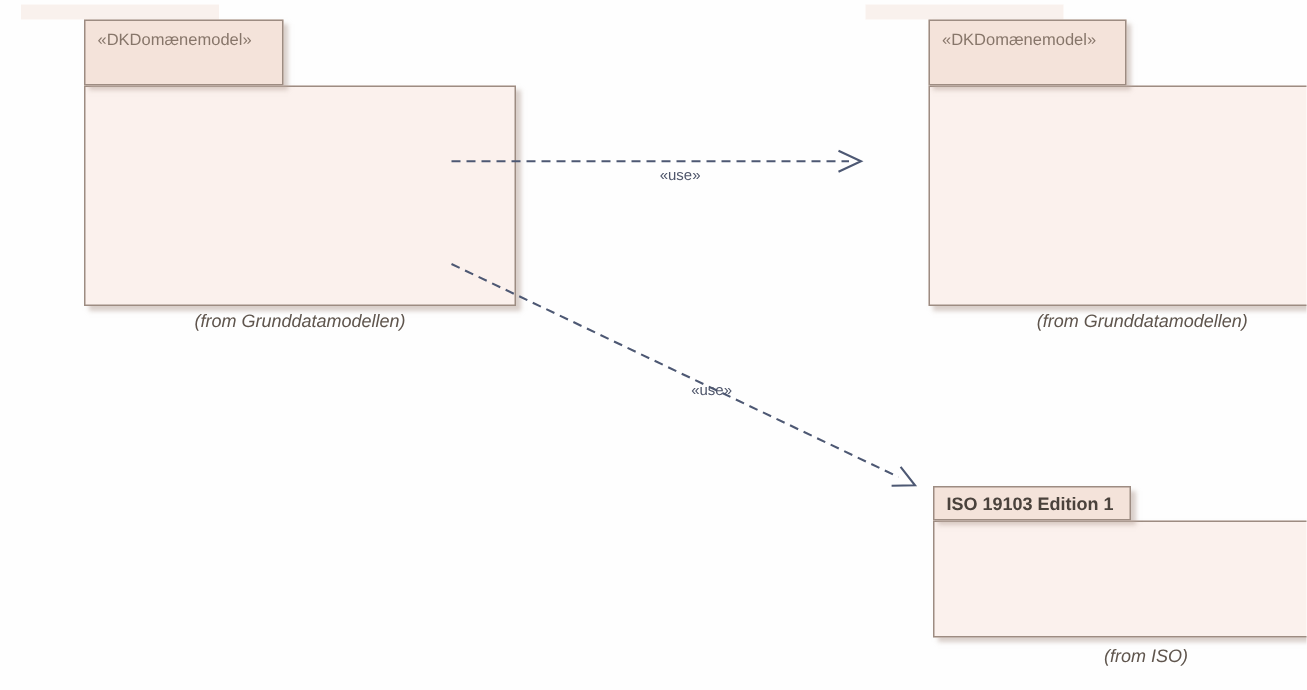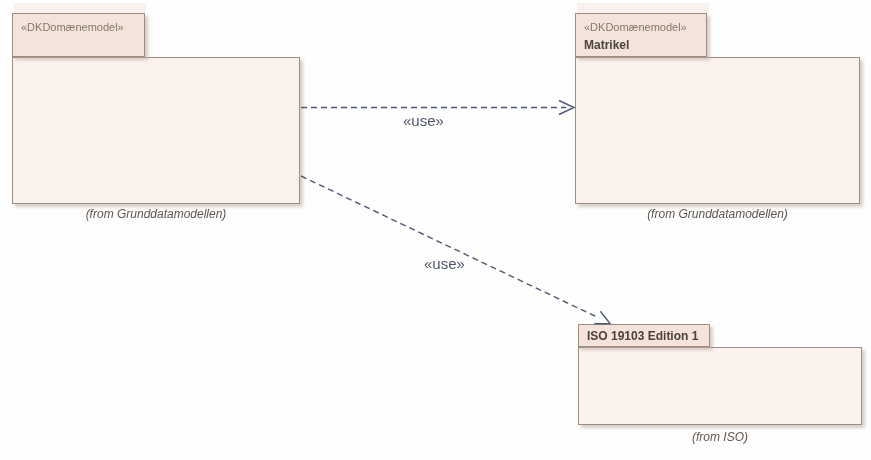--- a/index.html
+++ b/index.html
@@ -19,21 +19,21 @@
     font-family: "Liberation Sans", "DejaVu Sans", sans-serif;
     background: var(--page_bg);
   }
   .canvas {
     position: relative;
     width: 871px;
     height: 460px;
     background: var(--page_bg);
     overflow: hidden;
   }
-  .package { position: absolute; }
+  .package { position: absolute; margin-left: 44px; }
   .pkg-tab {
     position: absolute;
     left: 0; top: 0;
     background: var(--package_tab_fill);
     border: 1px solid var(--package_border);
     box-shadow: 3px 3px 3px var(--shadow);
     padding: 5px 6px 0 8px;
     overflow: hidden;
   }
   .pkg-stereotype {
@@ -74,22 +74,22 @@
   }
   .connector-layer {
     position: absolute;
     left: 0; top: 0;
     width: 871px; height: 460px;
     pointer-events: none;
   }
   .use-label {
     position: absolute;
     width: 64px;
-    text-align: left;
-    font-size: 15px;
+    text-align: right;
+    font-size: 10px;
     color: var(--use_label_text);
     white-space: nowrap;
   }
 
   
   .pkg-ejendomsvurdering { left: 12px; top: 13px; width: 288px; height: 212px; }
   .pkg-ejendomsvurdering .pkg-tab  { width: 133px; height: 44px; }
   .pkg-ejendomsvurdering .pkg-body { top: 44px; width: 288px; height: 147px; }
   .pkg-ejendomsvurdering .pkg-caption { top: 194px; }
 
@@ -122,21 +122,20 @@
     <div class="pkg-tab">
       <div class="pkg-stereotype">«DKDomænemodel»</div>
     </div>
     <div class="pkg-caption">(from Grunddatamodellen)</div>
   </div>
 
   <div class="package pkg-matrikel">
     <div class="pkg-body"></div>
     <div class="pkg-tab">
       <div class="pkg-stereotype">«DKDomænemodel»</div>
-      <div class="pkg-name">Matrikel</div>
     </div>
     <div class="pkg-caption">(from Grunddatamodellen)</div>
   </div>
 
   <div class="package pkg-iso">
     <div class="pkg-body"></div>
     <div class="pkg-tab single">
       <div class="pkg-name">ISO 19103 Edition 1</div>
     </div>
     <div class="pkg-caption">(from ISO)</div>

